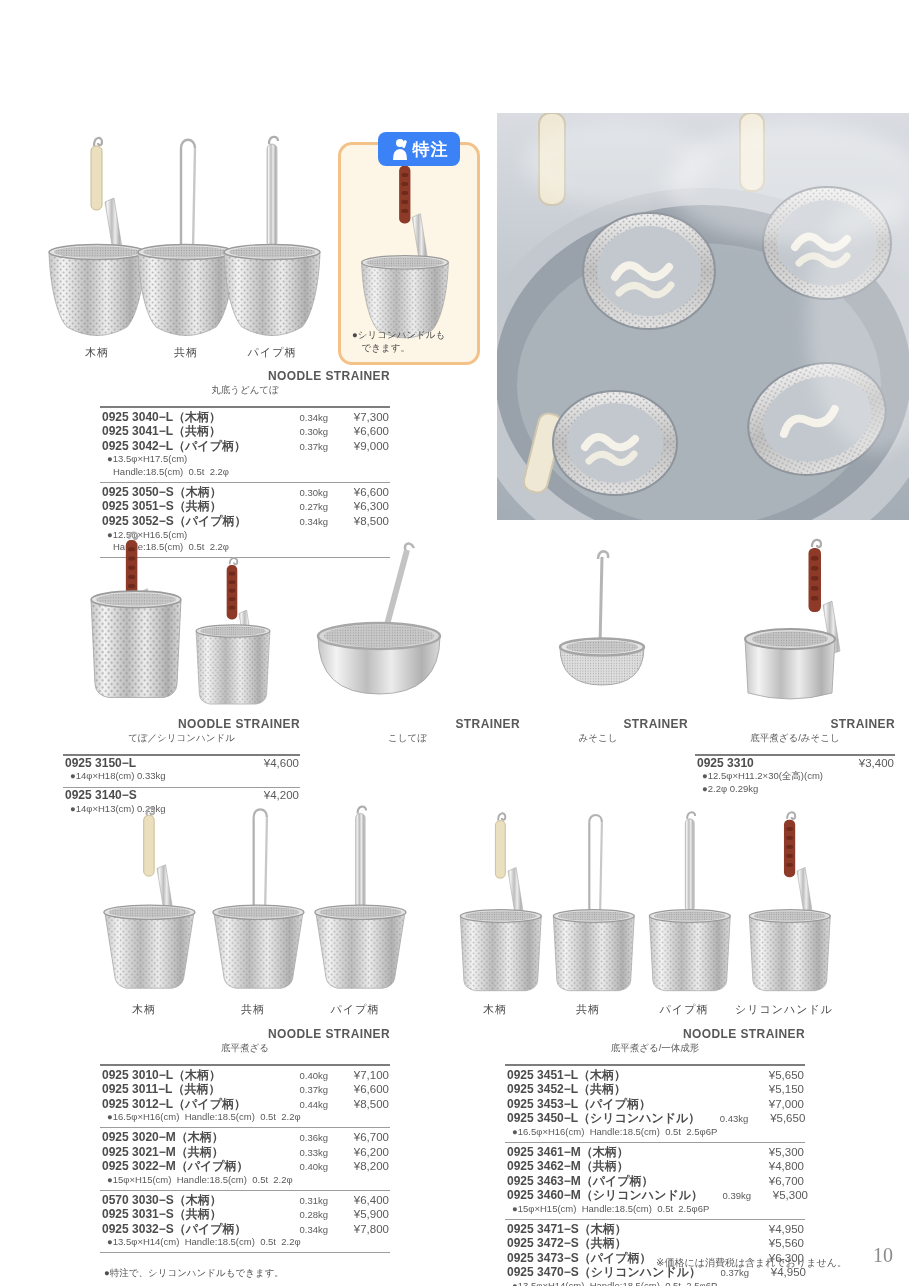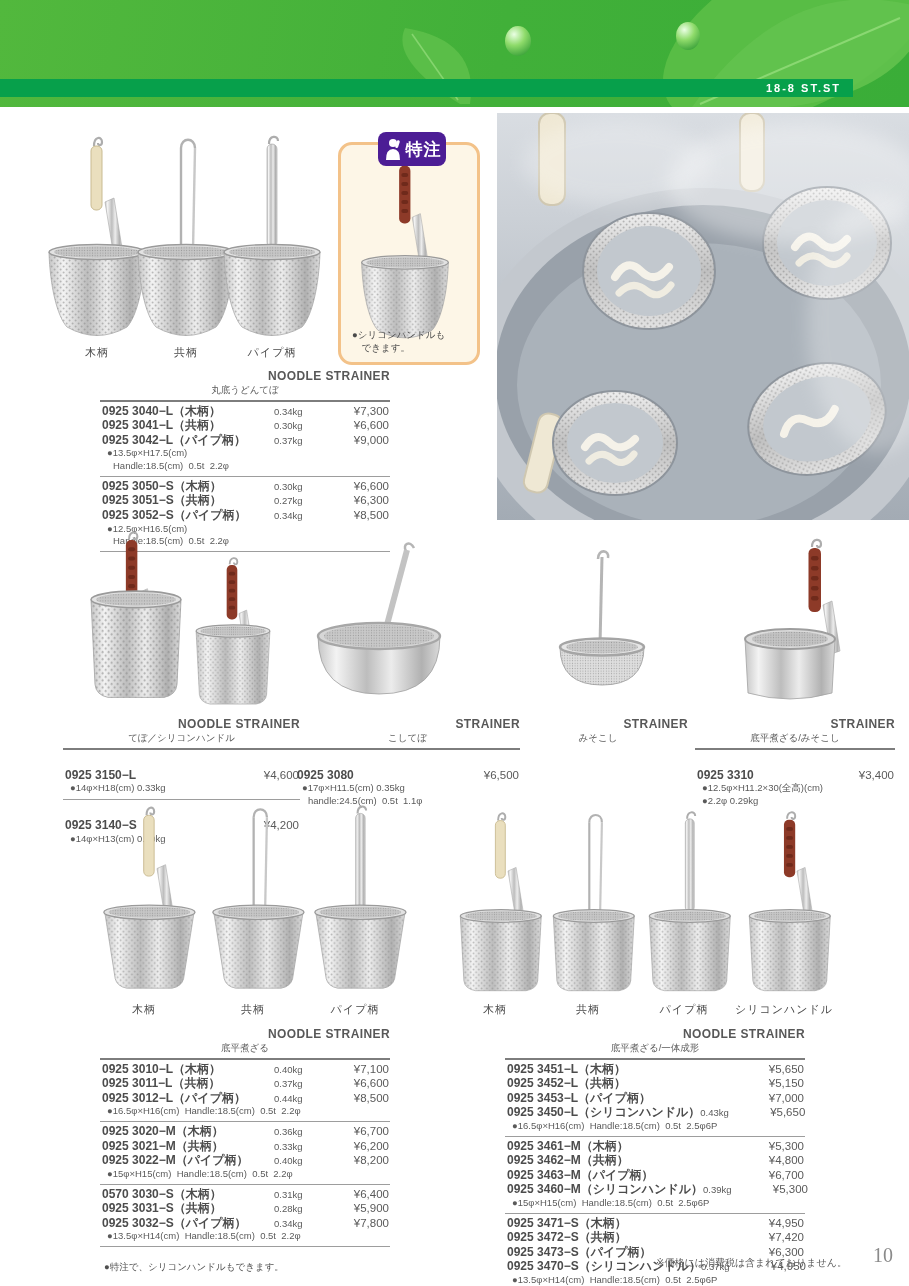--- a/index.html
+++ b/index.html
@@ -13,37 +13,37 @@
   .brandbar span{position:absolute;right:12px;top:0;line-height:18px;color:#fff;font-weight:bold;
                  font-size:11px;letter-spacing:2px;}
   .droplet{position:absolute;border-radius:50%;
            background:radial-gradient(circle at 35% 28%,#eaffe4 0%,#8fdb6b 40%,#2f9a33 90%);}
   
   .photo{position:absolute;}
   .plabel{position:absolute;font-size:11px;color:#4a4a4a;text-align:center;letter-spacing:1px;}
   
   .custom-box{position:absolute;left:338px;top:142px;width:136px;height:217px;background:#fdf6e7;
               border:3px solid #f3c289;border-radius:14px;}
-  .custom-badge{position:absolute;left:378px;top:132px;width:68px;height:34px;background:#4c1d95;
+  .custom-badge{position:absolute;left:378px;top:132px;width:82px;height:34px;background:#3b82f6;
                 border-radius:8px;display:flex;align-items:center;justify-content:center;gap:3px;
                 color:#fff;font-weight:bold;font-size:17px;letter-spacing:1px;z-index:5;}
   .box-note{position:absolute;left:352px;top:328px;font-size:9.5px;color:#4a4a4a;line-height:1.4;z-index:4;}
   
   .ptable{position:absolute;color:#5a5a5a;}
   .tt{font-weight:bold;text-align:right;font-size:12px;letter-spacing:.4px;color:#585858;line-height:1.05;}
   .ts{text-align:center;font-size:9.5px;margin-top:1px;color:#5a5a5a;}
-  .tb{border-top:2px solid #7d7d7d;margin-top:3px;}
+  .tb{border-top:2px solid #7d7d7d;margin-top:9px;}
   .grp{border-bottom:1px solid #9d9d9d;padding:2px 0 3px;}
   .row{display:grid;grid-template-columns:1fr 54px 62px;align-items:baseline;line-height:1.18;}
   .row4{grid-template-columns:1fr 48px 58px;}
   .code{font-weight:bold;font-size:12px;color:#4c4c4c;white-space:nowrap;padding-left:2px;}
-  .wt{font-size:9.5px;}
+  .wt{font-size:9.5px;text-align:right;}
   .pr{font-size:11.5px;text-align:right;padding-right:1px;}
   .spec{font-size:9.5px;padding-left:7px;line-height:1.35;white-space:pre;}
-  .entry{padding:18px 0 4px;}
+  .entry{padding:0 0 4px;}
   .entry + .entry{border-top:1px solid #9d9d9d;}
   .erow{display:flex;justify-content:space-between;align-items:baseline;line-height:1.2;}
   .tnote{font-size:9.5px;margin-top:14px;padding-left:4px;color:#4f4f4f;}
   
   .footnote{position:absolute;right:62px;top:1256px;font-size:10px;color:#5a5a5a;}
   .pageno{position:absolute;right:16px;top:1244px;font-size:20px;color:#8a8a8a;
           font-family:"Liberation Serif","DejaVu Serif",serif;}
 </style>
 </head>
 <body>
@@ -113,34 +113,20 @@
     <rect x="48" y="41" width="7.5" height="4.4" rx="2.2" fill="#6f2a1b"></rect>
     <rect x="48" y="51" width="7.5" height="4.4" rx="2.2" fill="#6f2a1b"></rect>
     <rect x="48" y="61" width="7.5" height="4.4" rx="2.2" fill="#6f2a1b"></rect>
     <path d="M60,70 L69,66 L77,116 L68,119 Z" fill="url(#gSt)" stroke="#a5a5a5" stroke-width="0.6"></path>
   </g>
 </defs>
 </svg>
 
 <div class="page">
 
-  <div class="banner">
-    <svg width="909" height="107" viewBox="0 0 909 107">
-      <ellipse cx="800" cy="30" rx="150" ry="75" transform="rotate(-28 800 30)" fill="#58bd45"></ellipse>
-      <path d="M690,110 Q790,-35 930,10 Q900,120 690,110Z" fill="#63c24e" opacity="0.9"></path>
-      <path d="M700,104 L900,18" stroke="#8ad872" stroke-width="2" fill="none"></path>
-      <path d="M460,104 Q390,60 405,28 Q480,40 470,104Z" fill="#5cbf49" opacity="0.95"></path>
-      <path d="M412,34 L458,100" stroke="#85d56e" stroke-width="1.6" fill="none"></path>
-    </svg>
-    <div class="droplet" style="left:505px;top:26px;width:26px;height:30px"></div>
-    <div class="droplet" style="left:676px;top:22px;width:24px;height:28px"></div>
-    <div class="brandbar">
-      <span>18-8 ST.ST</span>
-    </div>
-  </div>
 
   <svg class="photo" style="left:45px;top:132px" width="104" height="228" viewBox="0 0 104 228">
     <use href="#hkW"></use>
       <use href="#cupR" transform="translate(2,112)"></use>
   </svg>
   <svg class="photo" style="left:134px;top:132px" width="104" height="228" viewBox="0 0 104 228">
     <use href="#hkL"></use>
       <use href="#cupR" transform="translate(2,112)"></use>
   </svg>
   <svg class="photo" style="left:220px;top:132px" width="104" height="228" viewBox="0 0 104 228">
@@ -325,30 +311,20 @@
           <span class="pr">¥4,200</span>
         </div>
         <div class="spec">●14φ×H13(cm) 0.29kg</div>
       </div>
     </div>
   </div>
 
   <div class="ptable" style="left:295px;top:718px;width:225px">
     <div class="tt">STRAINER</div>
     <div class="ts">こしてぼ</div>
-    <div class="tb">
-      <div class="entry">
-        <div class="erow">
-          <span class="code">0925 3080</span>
-          <span class="pr">¥6,500</span>
-        </div>
-        <div class="spec">●17φ×H11.5(cm) 0.35kg</div>
-        <div class="spec" style="padding-left:13px">handle:24.5(cm)  0.5t  1.1φ</div>
-      </div>
-    </div>
   </div>
 
   <div class="ptable" style="left:508px;top:718px;width:180px">
     <div class="tt">STRAINER</div>
     <div class="ts">みそこし</div>
   </div>
 
   <div class="ptable" style="left:695px;top:718px;width:200px">
     <div class="tt">STRAINER</div>
     <div class="ts">底平煮ざる/みそこし</div>
@@ -519,21 +495,21 @@
       </div>
       <div class="grp">
         <div class="row row4">
           <span class="code">0925 3471−S（木柄）</span>
           <span class="wt"></span>
           <span class="pr">¥4,950</span>
         </div>
         <div class="row row4">
           <span class="code">0925 3472−S（共柄）</span>
           <span class="wt"></span>
-          <span class="pr">¥7,420</span>
+          <span class="pr">¥5,560</span>
         </div>
         <div class="row row4">
           <span class="code">0925 3473−S（パイプ柄）</span>
           <span class="wt"></span>
           <span class="pr">¥6,300</span>
         </div>
         <div class="row row4">
           <span class="code">0925 3470−S（シリコンハンドル）</span>
           <span class="wt">0.37kg</span>
           <span class="pr">¥4,950</span>

